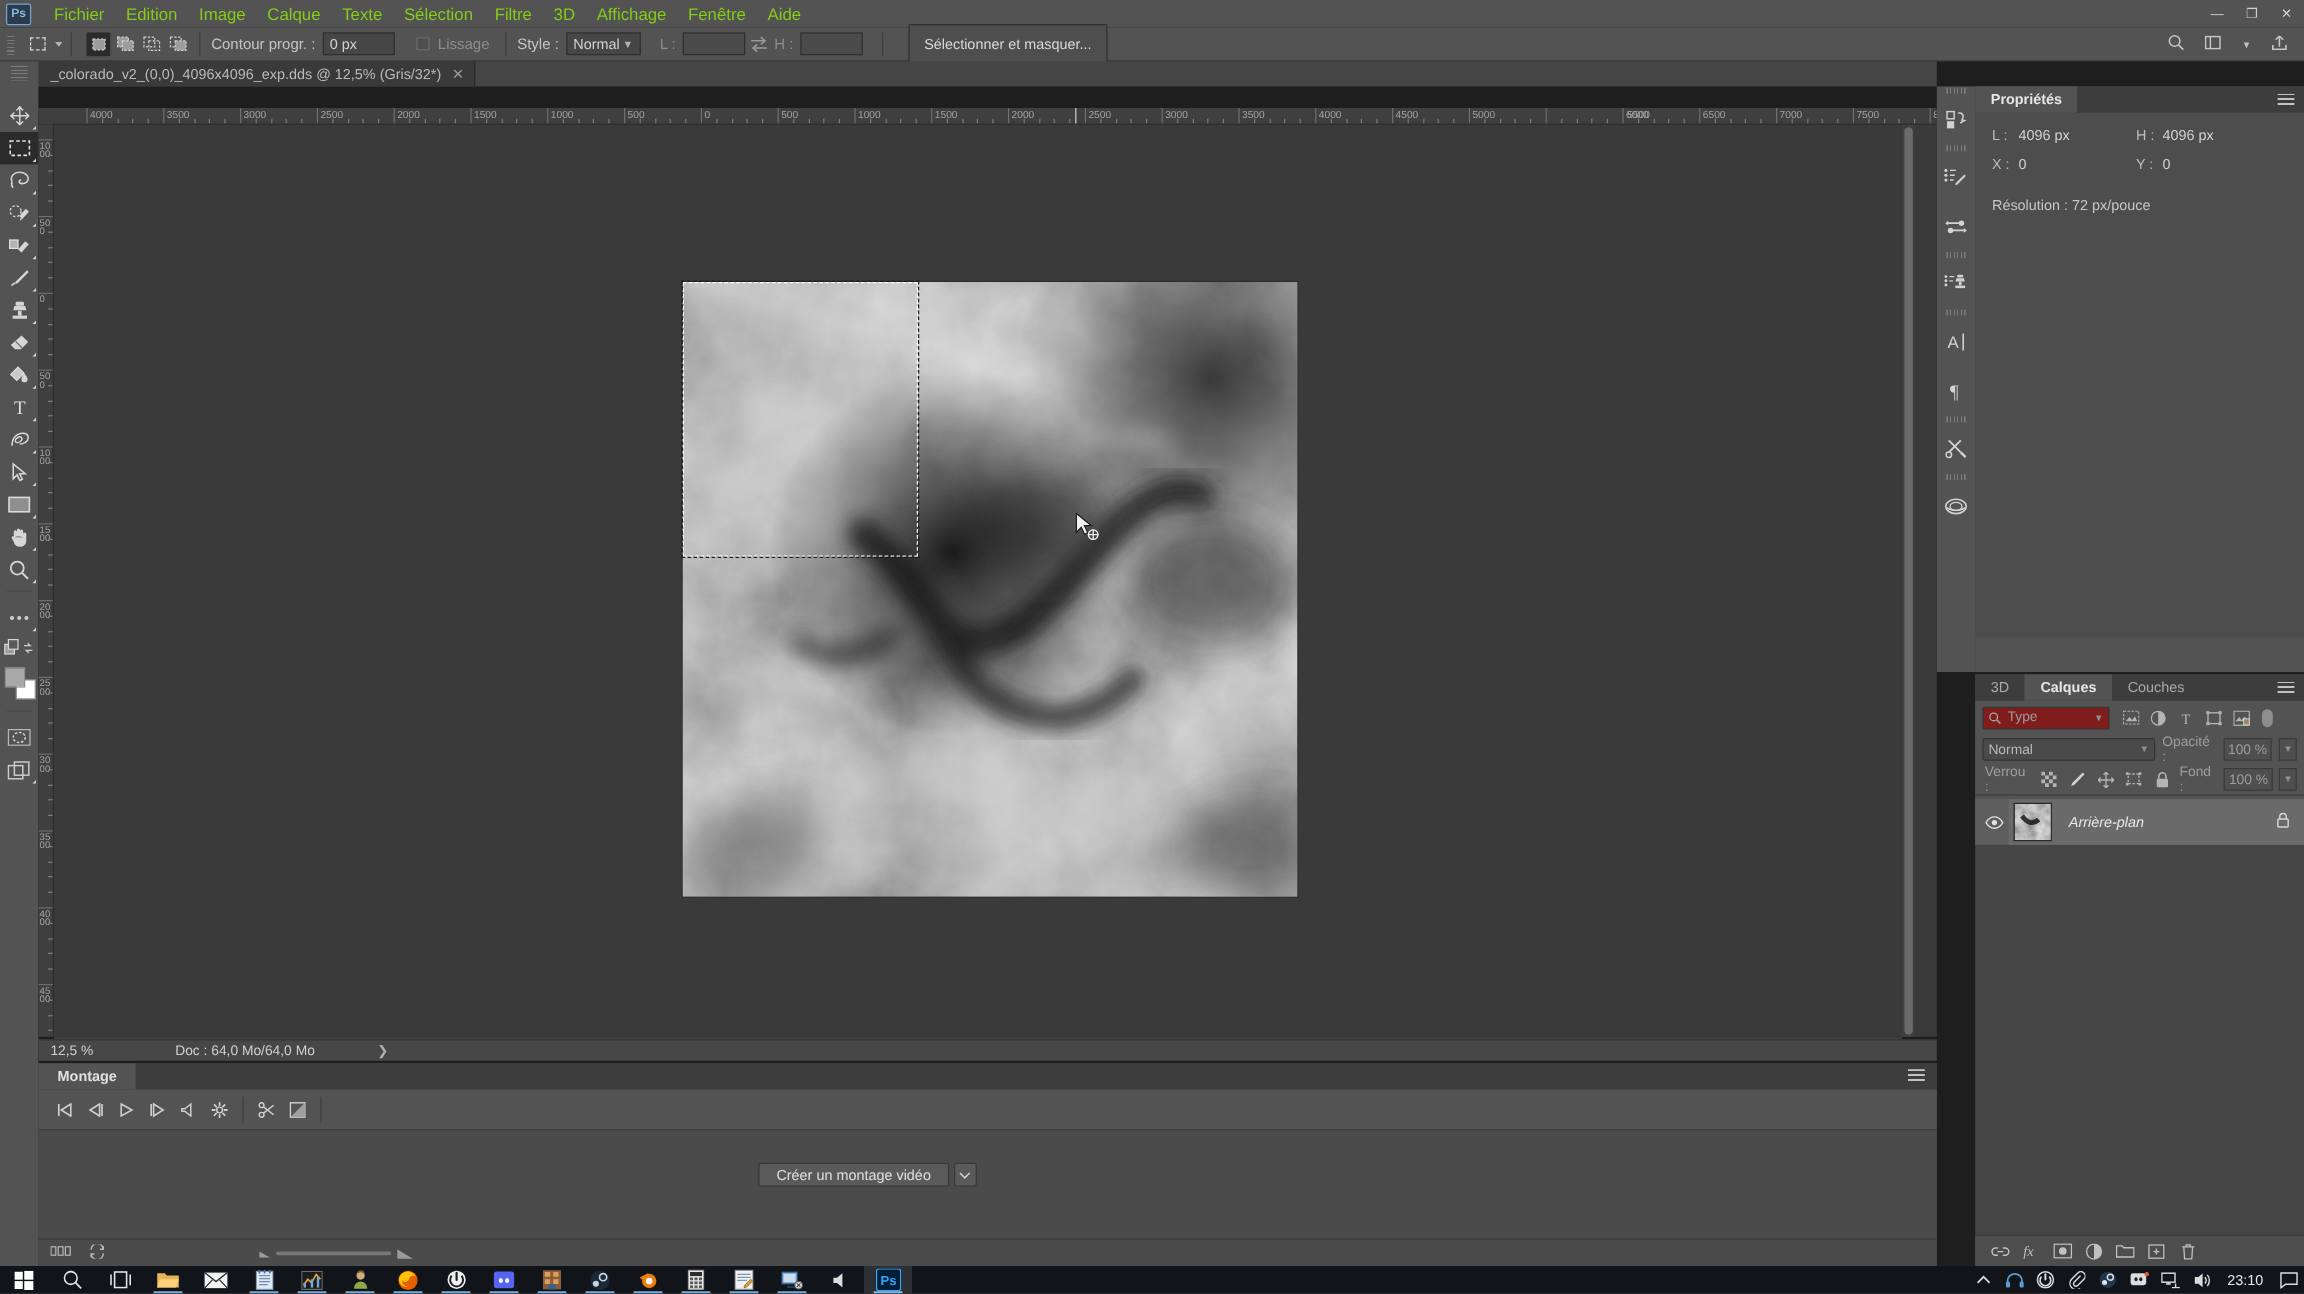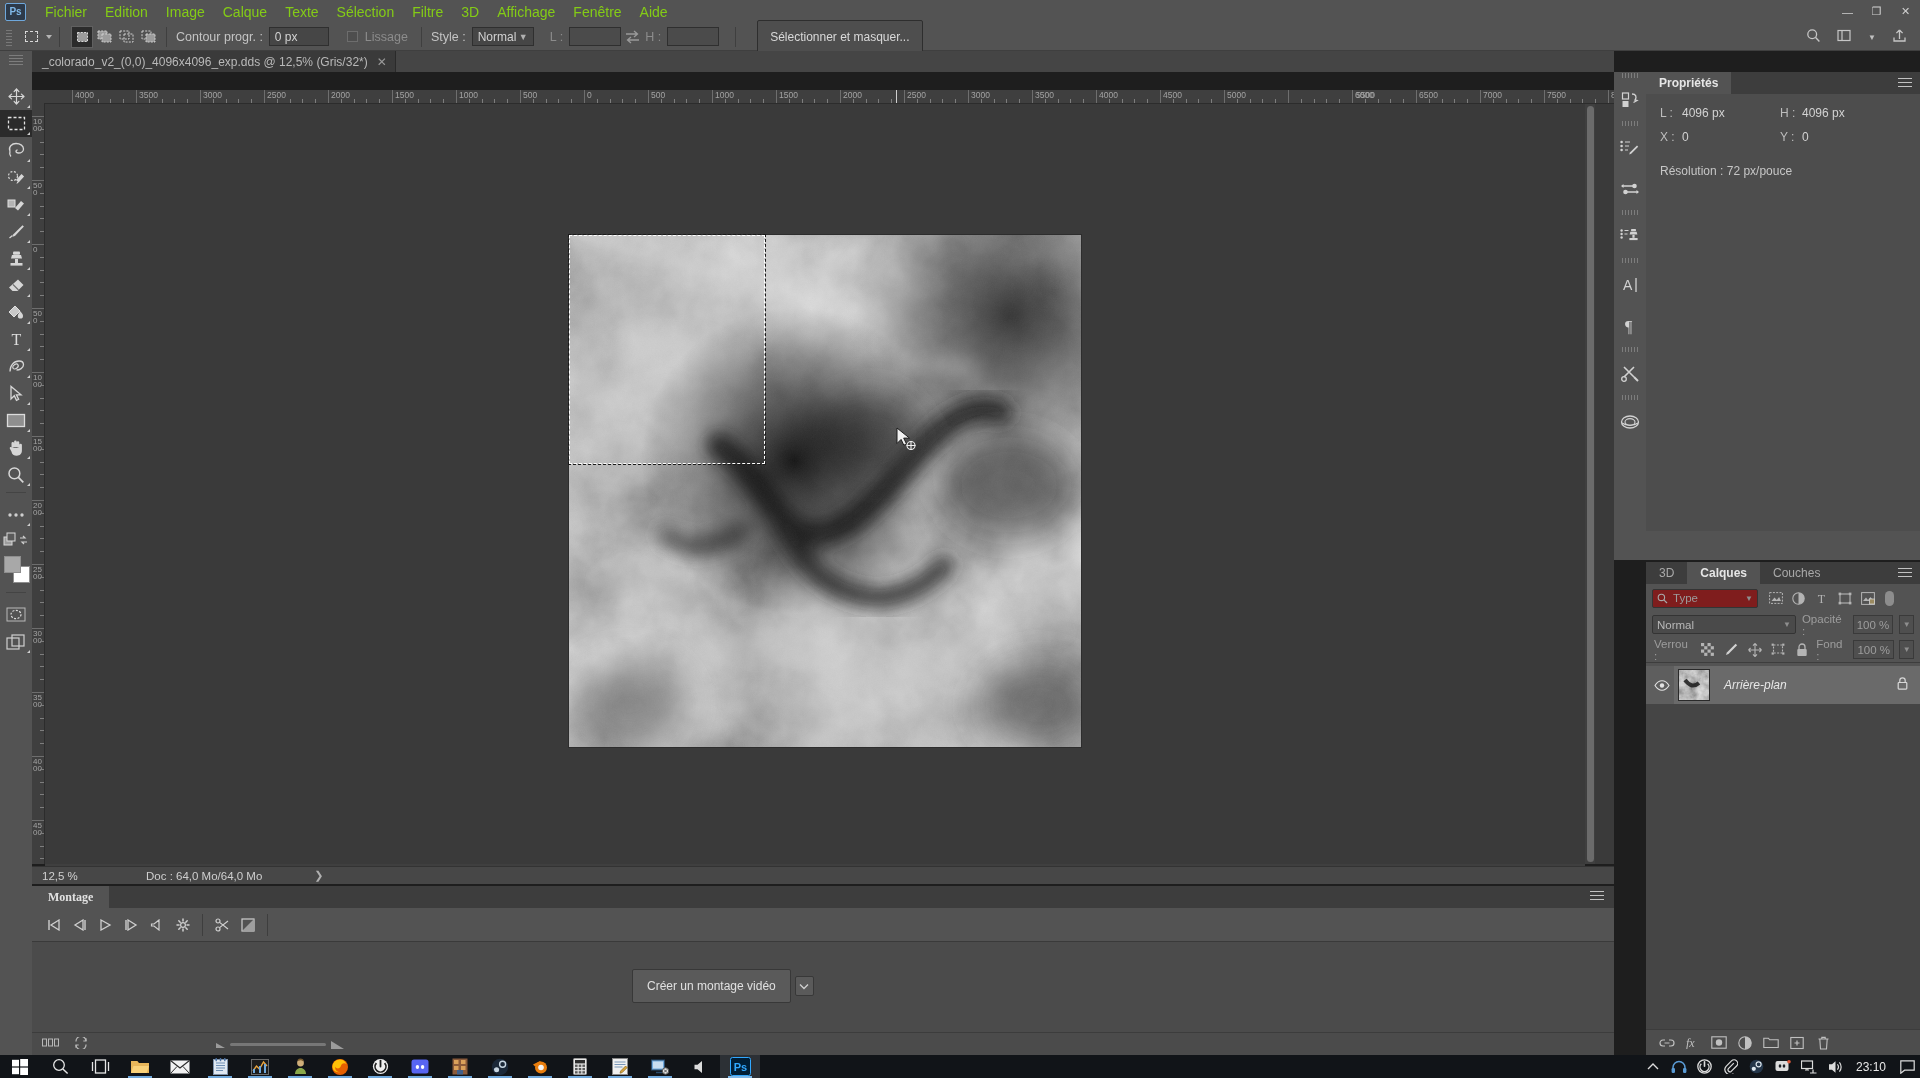--- a/index.html
+++ b/index.html
@@ -151,34 +151,34 @@
   }
   .zoomfield{ width:70px; padding-left:10px; font-size:11.5px; color:#d0d0d0;}
   .docinfo{ font-size:11.5px; color:#cfcfcf; margin-left:44px;}
   .statusbar .arr{ margin-left:52px; color:#b0b0b0; font-size:11px;}
 
   
   .timeline{
     position:absolute; left:32px; top:886px; width:1582px; height:169px;
     background:#454545;
   }
-  .tl-head{ height:22px; background:#3d3d3d; display:flex; align-items:flex-end; position:relative;font-family:Liberation Serif, serif;}
+  .tl-head{ height:22px; background:#3d3d3d; display:flex; align-items:flex-end; position:relative;}
   .tl-tab{ height:22px; background:#535353; color:#e2e2e2; font-size:12px; font-weight:bold;
     display:flex; align-items:center; padding:0 16px;}
   .tl-menu{ position:absolute; right:10px; top:5px; width:14px;height:11px;
     background:repeating-linear-gradient(to bottom,#c2c2c2 0 1.5px,transparent 1.5px 4px);}
   .tl-toolbar{ position:absolute; left:0; top:22px; width:1582px; height:34px; background:#535353;
      display:flex; align-items:center; border-bottom:1px solid #3a3a3a;}
   .tl-btn{ width:26px;height:26px; display:flex;align-items:center;justify-content:center; color:#cfcfcf;}
   .tl-div{ width:1px;height:22px;background:#3e3e3e; margin:0 6px;}
   .tl-body{ position:absolute; left:0; top:56px; width:1582px; height:90px; background:#4b4b4b;}
   .create-vid{
     position:absolute; left:600px; top:27px; display:flex; align-items:center; gap:4px;
   }
-  .cv-btn{ height:34px; background:#5a5a5a; border:1px solid #383838; border-radius:2px;
+  .cv-btn{ height:20px; background:#5a5a5a; border:1px solid #383838; border-radius:2px;
      color:#e0e0e0; font-size:12px; padding:0 14px; display:flex;align-items:center;}
   .cv-drop{ width:19px;height:20px; background:#5a5a5a; border:1px solid #383838; border-radius:2px;
      display:flex;align-items:center;justify-content:center;}
   .tl-foot{ position:absolute; left:0; top:146px; width:1582px; height:23px; background:#4b4b4b;
      border-top:1px solid #3c3c3c; display:flex; align-items:center;}
   .tl-foot .ic{ margin-left:10px; color:#b8b8b8; font-size:12px;}
   .tl-zoom{ position:absolute; right:1270px; top:6px; display:flex; align-items:center; gap:5px;}
 
   
   .rail{

